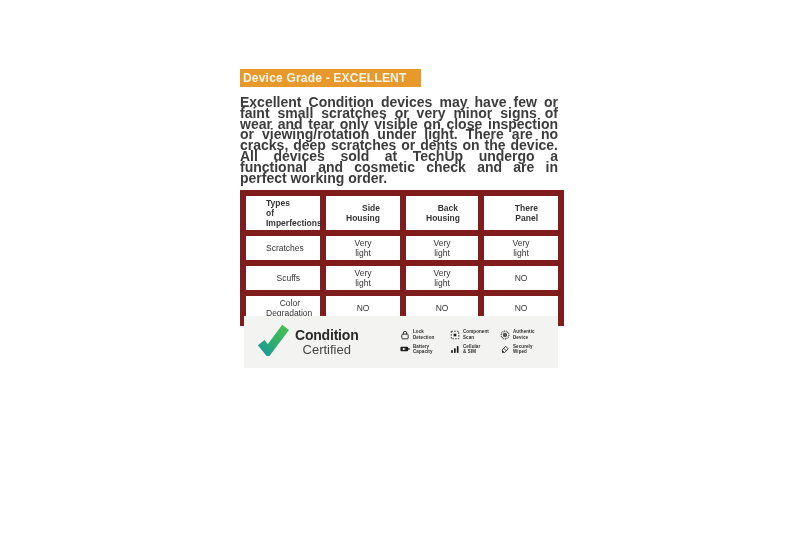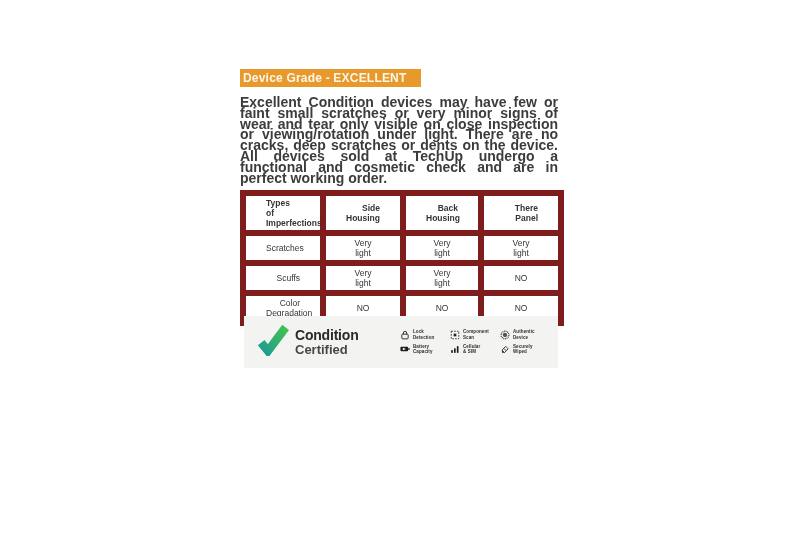--- a/index.html
+++ b/index.html
@@ -20,21 +20,21 @@
   table.imp td{height:11px;text-align:center;vertical-align:middle;}
   table.imp td.left{text-align:right;}
   table.imp tr.func td{height:21px;vertical-align:bottom;padding-bottom:3px;}
   .func-hl{display:block;margin:0 1px;padding:1px 2px;font-size:8.5px;text-align:left;
         white-space:nowrap;overflow:hidden;}
   .banner{position:absolute;left:244px;top:316px;width:314px;height:52px;background:#f3f3f1;
         display:flex;align-items:center;}
   .logo{display:flex;align-items:center;gap:5px;margin-left:12px;}
   .brand{line-height:1.05;}
   .brand-name{font-size:14px;font-weight:bold;color:#2a2a2a;letter-spacing:-.2px;}
-  .brand-sub{font-size:13px;font-weight:700;color:#474747;}
+  .brand-sub{font-size:13px;font-weight:400;color:#474747;text-align:center;}
   .features{margin-left:auto;margin-right:8px;display:grid;
         grid-template-columns:repeat(3,50px);row-gap:4px;}
   .feat{display:flex;align-items:center;gap:3px;}
   .ficon{width:10px;height:10px;flex:0 0 auto;display:block;}
   .ficon svg{display:block;}
   .flabel{font-size:4.5px;line-height:1.2;font-weight:bold;color:#2e2e2e;letter-spacing:.1px;}
 </style>
 </head>
 <body>
 

